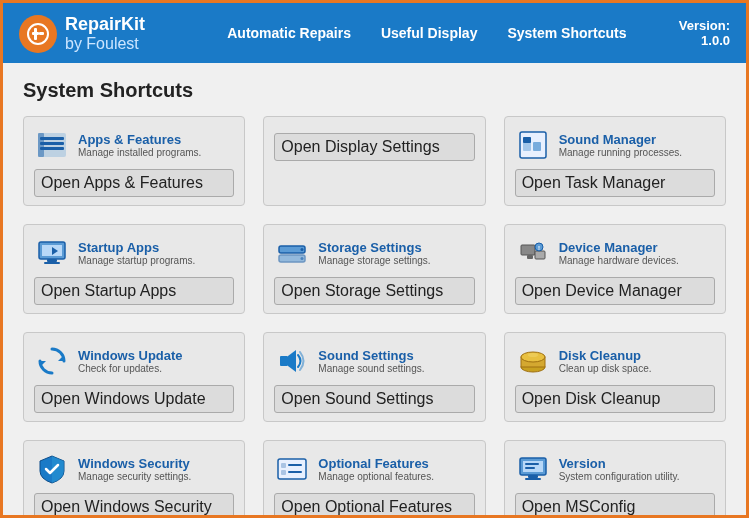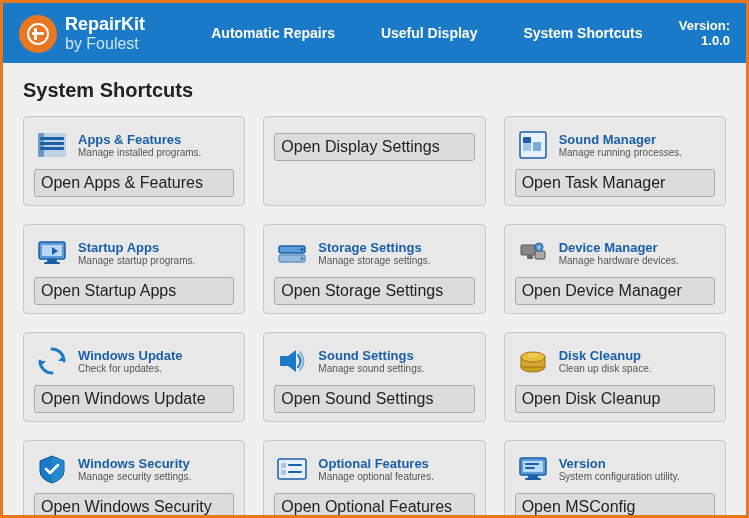--- a/index.html
+++ b/index.html
@@ -46,21 +46,21 @@
       font-weight: bold;
       display: block;
     }
     #app-subtitle {
       font-size: 16px;
       color: #cce5ff;
       display: block;
     }
     #nav {
       display: flex;
-      gap: 46px;
+      gap: 30px;
       flex: 1;
       justify-content: center;
     }
     .nav-item {
       color: white;
       font-size: 14px;
       font-weight: bold;
       cursor: pointer;
       text-decoration: none;
     }

